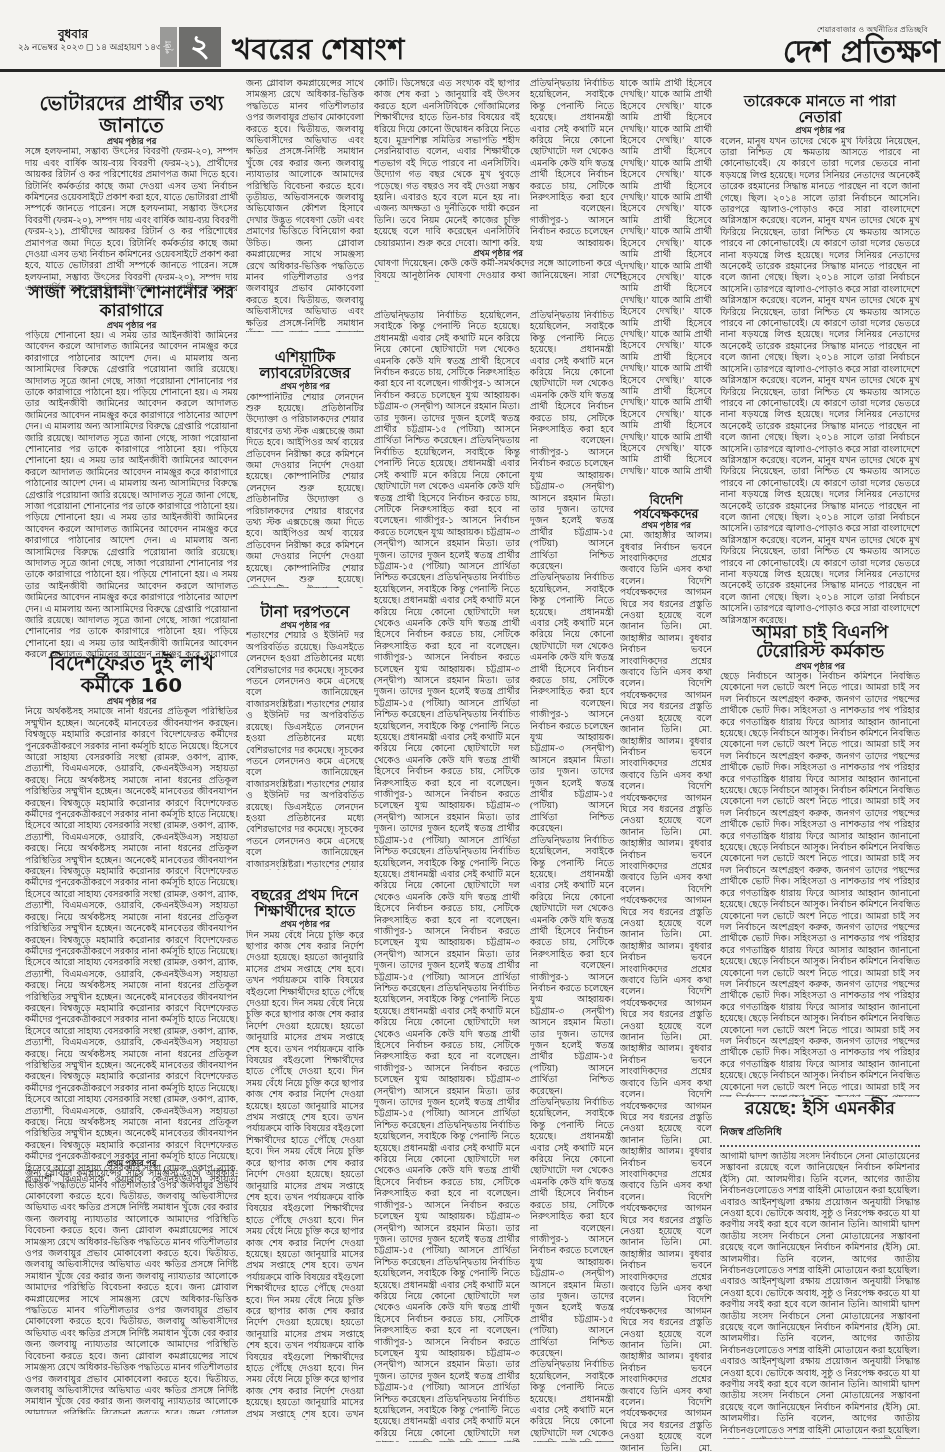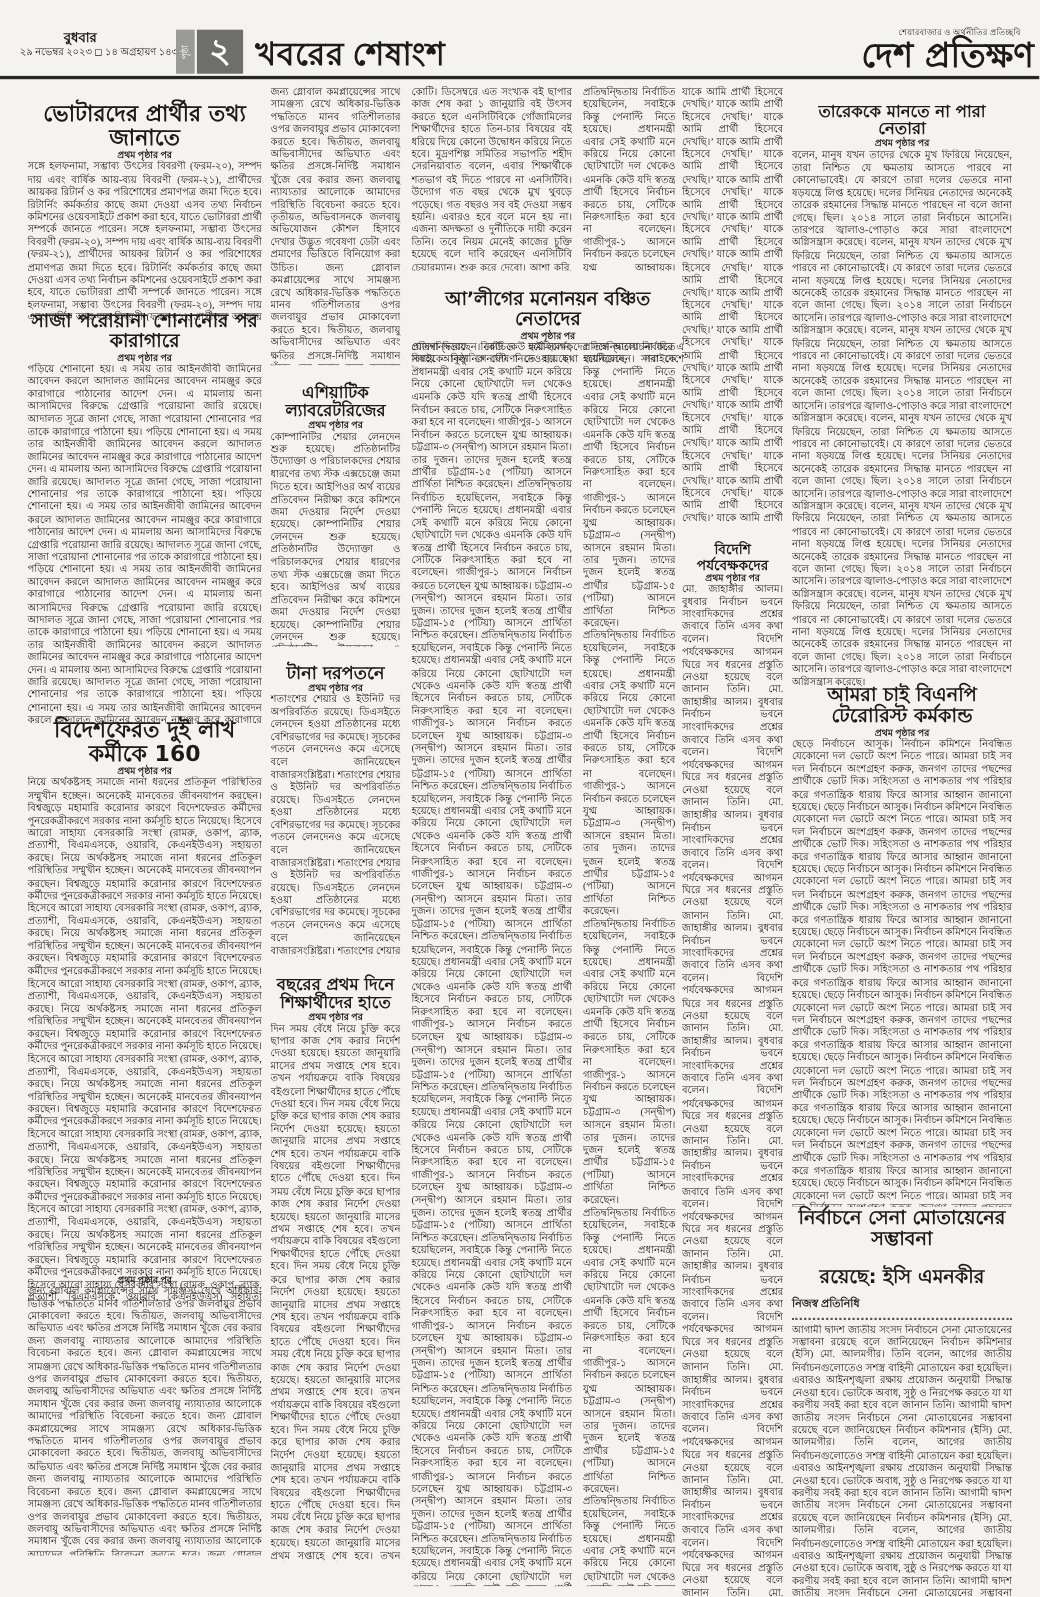--- a/index.html
+++ b/index.html
@@ -96,21 +96,20 @@
 
 <div class="abs" style="left:246px;top:872px;width:118px;">
   <div class="headline h-md">বছরের প্রথম দিনে শিক্ষার্থীদের হাতে</div>
   <div class="contlabel">প্রথম পৃষ্ঠার পর</div>
   <div class="bodytxt" style="height:490px;">দিন সময় বেঁধে নিয়ে চুক্তি করে ছাপার কাজ শেষ করার নির্দেশ দেওয়া হয়েছে। হয়তো জানুয়ারি মাসের প্রথম সপ্তাহে শেষ হবে। তখন পর্যায়ক্রমে বাকি বিষয়ের বইগুলো শিক্ষার্থীদের হাতে পৌঁছে দেওয়া হবে।  দিন সময় বেঁধে নিয়ে চুক্তি করে ছাপার কাজ শেষ করার নির্দেশ দেওয়া হয়েছে। হয়তো জানুয়ারি মাসের প্রথম সপ্তাহে শেষ হবে। তখন পর্যায়ক্রমে বাকি বিষয়ের বইগুলো শিক্ষার্থীদের হাতে পৌঁছে দেওয়া হবে।  দিন সময় বেঁধে নিয়ে চুক্তি করে ছাপার কাজ শেষ করার নির্দেশ দেওয়া হয়েছে। হয়তো জানুয়ারি মাসের প্রথম সপ্তাহে শেষ হবে। তখন পর্যায়ক্রমে বাকি বিষয়ের বইগুলো শিক্ষার্থীদের হাতে পৌঁছে দেওয়া হবে।  দিন সময় বেঁধে নিয়ে চুক্তি করে ছাপার কাজ শেষ করার নির্দেশ দেওয়া হয়েছে। হয়তো জানুয়ারি মাসের প্রথম সপ্তাহে শেষ হবে। তখন পর্যায়ক্রমে বাকি বিষয়ের বইগুলো শিক্ষার্থীদের হাতে পৌঁছে দেওয়া হবে।  দিন সময় বেঁধে নিয়ে চুক্তি করে ছাপার কাজ শেষ করার নির্দেশ দেওয়া হয়েছে। হয়তো জানুয়ারি মাসের প্রথম সপ্তাহে শেষ হবে। তখন পর্যায়ক্রমে বাকি বিষয়ের বইগুলো শিক্ষার্থীদের হাতে পৌঁছে দেওয়া হবে।  দিন সময় বেঁধে নিয়ে চুক্তি করে ছাপার কাজ শেষ করার নির্দেশ দেওয়া হয়েছে। হয়তো জানুয়ারি মাসের প্রথম সপ্তাহে শেষ হবে। তখন পর্যায়ক্রমে বাকি বিষয়ের বইগুলো শিক্ষার্থীদের হাতে পৌঁছে দেওয়া হবে।  দিন সময় বেঁধে নিয়ে চুক্তি করে ছাপার কাজ শেষ করার নির্দেশ দেওয়া হয়েছে। হয়তো জানুয়ারি মাসের প্রথম সপ্তাহে শেষ হবে। তখন পর্যায়ক্রমে বাকি বিষয়ের বইগুলো শিক্ষার্থীদের হাতে পৌঁছে দেওয়া হবে।  দিন সময় বেঁধে নিয়ে চুক্তি করে ছাপার কাজ শেষ করার নির্দেশ দেওয়া হয়েছে। হয়তো জানুয়ারি মাসের প্রথম সপ্তাহে শেষ হবে। তখন পর্যায়ক্রমে বাকি বিষয়ের বইগুলো শিক্ষার্থীদের হাতে পৌঁছে দেওয়া হবে।  দিন সময় বেঁধে নিয়ে চুক্তি করে ছাপার কাজ শেষ করার নির্দেশ দেওয়া হয়েছে। হয়তো জানুয়ারি মাসের প্রথম সপ্তাহে শেষ হবে। তখন পর্যায়ক্রমে বাকি বিষয়ের বইগুলো শিক্ষার্থীদের হাতে পৌঁছে দেওয়া হবে।  দিন সময় বেঁধে নিয়ে চুক্তি করে ছাপার কাজ শেষ করার নির্দেশ দেওয়া হয়েছে। হয়তো জানুয়ারি মাসের প্রথম সপ্তাহে শেষ হবে। তখন পর্যায়ক্রমে বাকি বিষয়ের বইগুলো শিক্ষার্থীদের হাতে পৌঁছে দেওয়া হবে। </div>
 </div>
 
 <div class="abs bodytxt" style="left:374px;top:78px;width:146px;height:168px;">কোটি। ডিসেম্বরে এত সংখ্যক বই ছাপার কাজ শেষ করা ১ জানুয়ারি বই উৎসব করতে হলে এনসিটিবিকে গোঁজামিলের শিক্ষার্থীদের হাতে তিন-চার বিষয়ের বই ধরিয়ে দিয়ে কোনো উদ্বোধন করিয়ে নিতে হবে। মুদ্রণশিল্প সমিতির সভাপতি শহীদ সেরনিয়াবাত বলেন, এবার শিক্ষার্থীকে শতভাগ বই দিতে পারবে না এনসিটিবি। উদ্যোগ গত বছর থেকে মুখ থুবড়ে পড়েছে। গত বছরও সব বই দেওয়া সম্ভব হয়নি। এবারও হবে বলে মনে হয় না। এজন্য অদক্ষতা ও দুর্নীতিকে দায়ী করেন তিনি। তবে নিয়ম মেনেই কাজের চুক্তি হয়েছে বলে দাবি করেছেন এনসিটিবি চেয়ারম্যান। শুরু করে দেবো। আশা করি, যথাসময়ে সব বই ছাপা হয়ে যাবে।  কোটি। ডিসেম্বরে এত সংখ্যক বই ছাপার কাজ শেষ করা ১ জানুয়ারি বই উৎসব করতে হলে এনসিটিবিকে গোঁজামিলের শিক্ষার্থীদের হাতে তিন-চার বিষয়ের বই ধরিয়ে দিয়ে কোনো উদ্বোধন করিয়ে নিতে হবে। মুদ্রণশিল্প সমিতির সভাপতি শহীদ সেরনিয়াবাত বলেন, এবার শিক্ষার্থীকে শতভাগ বই দিতে পারবে না এনসিটিবি। উদ্যোগ গত বছর থেকে মুখ থুবড়ে পড়েছে। গত বছরও সব বই দেওয়া সম্ভব হয়নি। এবারও হবে বলে মনে হয় না। এজন্য অদক্ষতা ও দুর্নীতিকে দায়ী করেন তিনি। তবে নিয়ম মেনেই কাজের চুক্তি হয়েছে বলে দাবি করেছেন এনসিটিবি চেয়ারম্যান। শুরু করে দেবো। আশা করি, যথাসময়ে সব বই ছাপা হয়ে যাবে। </div>
 
 <div class="abs" style="left:374px;top:248px;width:248px;">
-  <div class="headline" style="font-size:17px;">আ’লীগের মনোনয়ন বঞ্চিত নেতাদের</div>
   <div class="contlabel">প্রথম পৃষ্ঠার পর</div>
   <div class="bodytxt" style="height:24px;">ঘোষণা দিয়েছেন। কেউ কেউ কর্মী-সমর্থকদের সঙ্গে আলোচনা করে এ বিষয়ে আনুষ্ঠানিক ঘোষণা দেওয়ার কথা জানিয়েছেন। সারা দেশে উল্লেখযোগ্য সংখ্যক</div>
 </div>
 
 <div class="abs bodytxt" style="left:374px;top:310px;width:146px;height:1132px;">প্রতিদ্বন্দ্বিতায় নির্বাচিত হয়েছিলেন, সবাইকে কিন্তু পেনাল্টি নিতে হয়েছে। প্রধানমন্ত্রী এবার সেই কথাটি মনে করিয়ে নিয়ে কোনো ছোটখাটো দল থেকেও এমনকি কেউ যদি স্বতন্ত্র প্রার্থী হিসেবে নির্বাচন করতে চায়, সেটিকে নিরুৎসাহিত করা হবে না বলেছেন। গাজীপুর-১ আসনে নির্বাচন করতে চলেছেন যুগ্ম আহ্বায়ক। চট্টগ্রাম-৩ (সন্দ্বীপ) আসনে রহমান মিতা। তার দুজন। তাদের দুজন হলেই স্বতন্ত্র প্রার্থীর চট্টগ্রাম-১৫ (পটিয়া) আসনে প্রার্থিতা নিশ্চিত করেছেন।  প্রতিদ্বন্দ্বিতায় নির্বাচিত হয়েছিলেন, সবাইকে কিন্তু পেনাল্টি নিতে হয়েছে। প্রধানমন্ত্রী এবার সেই কথাটি মনে করিয়ে নিয়ে কোনো ছোটখাটো দল থেকেও এমনকি কেউ যদি স্বতন্ত্র প্রার্থী হিসেবে নির্বাচন করতে চায়, সেটিকে নিরুৎসাহিত করা হবে না বলেছেন। গাজীপুর-১ আসনে নির্বাচন করতে চলেছেন যুগ্ম আহ্বায়ক। চট্টগ্রাম-৩ (সন্দ্বীপ) আসনে রহমান মিতা। তার দুজন। তাদের দুজন হলেই স্বতন্ত্র প্রার্থীর চট্টগ্রাম-১৫ (পটিয়া) আসনে প্রার্থিতা নিশ্চিত করেছেন।  প্রতিদ্বন্দ্বিতায় নির্বাচিত হয়েছিলেন, সবাইকে কিন্তু পেনাল্টি নিতে হয়েছে। প্রধানমন্ত্রী এবার সেই কথাটি মনে করিয়ে নিয়ে কোনো ছোটখাটো দল থেকেও এমনকি কেউ যদি স্বতন্ত্র প্রার্থী হিসেবে নির্বাচন করতে চায়, সেটিকে নিরুৎসাহিত করা হবে না বলেছেন। গাজীপুর-১ আসনে নির্বাচন করতে চলেছেন যুগ্ম আহ্বায়ক। চট্টগ্রাম-৩ (সন্দ্বীপ) আসনে রহমান মিতা। তার দুজন। তাদের দুজন হলেই স্বতন্ত্র প্রার্থীর চট্টগ্রাম-১৫ (পটিয়া) আসনে প্রার্থিতা নিশ্চিত করেছেন।  প্রতিদ্বন্দ্বিতায় নির্বাচিত হয়েছিলেন, সবাইকে কিন্তু পেনাল্টি নিতে হয়েছে। প্রধানমন্ত্রী এবার সেই কথাটি মনে করিয়ে নিয়ে কোনো ছোটখাটো দল থেকেও এমনকি কেউ যদি স্বতন্ত্র প্রার্থী হিসেবে নির্বাচন করতে চায়, সেটিকে নিরুৎসাহিত করা হবে না বলেছেন। গাজীপুর-১ আসনে নির্বাচন করতে চলেছেন যুগ্ম আহ্বায়ক। চট্টগ্রাম-৩ (সন্দ্বীপ) আসনে রহমান মিতা। তার দুজন। তাদের দুজন হলেই স্বতন্ত্র প্রার্থীর চট্টগ্রাম-১৫ (পটিয়া) আসনে প্রার্থিতা নিশ্চিত করেছেন।  প্রতিদ্বন্দ্বিতায় নির্বাচিত হয়েছিলেন, সবাইকে কিন্তু পেনাল্টি নিতে হয়েছে। প্রধানমন্ত্রী এবার সেই কথাটি মনে করিয়ে নিয়ে কোনো ছোটখাটো দল থেকেও এমনকি কেউ যদি স্বতন্ত্র প্রার্থী হিসেবে নির্বাচন করতে চায়, সেটিকে নিরুৎসাহিত করা হবে না বলেছেন। গাজীপুর-১ আসনে নির্বাচন করতে চলেছেন যুগ্ম আহ্বায়ক। চট্টগ্রাম-৩ (সন্দ্বীপ) আসনে রহমান মিতা। তার দুজন। তাদের দুজন হলেই স্বতন্ত্র প্রার্থীর চট্টগ্রাম-১৫ (পটিয়া) আসনে প্রার্থিতা নিশ্চিত করেছেন।  প্রতিদ্বন্দ্বিতায় নির্বাচিত হয়েছিলেন, সবাইকে কিন্তু পেনাল্টি নিতে হয়েছে। প্রধানমন্ত্রী এবার সেই কথাটি মনে করিয়ে নিয়ে কোনো ছোটখাটো দল থেকেও এমনকি কেউ যদি স্বতন্ত্র প্রার্থী হিসেবে নির্বাচন করতে চায়, সেটিকে নিরুৎসাহিত করা হবে না বলেছেন। গাজীপুর-১ আসনে নির্বাচন করতে চলেছেন যুগ্ম আহ্বায়ক। চট্টগ্রাম-৩ (সন্দ্বীপ) আসনে রহমান মিতা। তার দুজন। তাদের দুজন হলেই স্বতন্ত্র প্রার্থীর চট্টগ্রাম-১৫ (পটিয়া) আসনে প্রার্থিতা নিশ্চিত করেছেন।  প্রতিদ্বন্দ্বিতায় নির্বাচিত হয়েছিলেন, সবাইকে কিন্তু পেনাল্টি নিতে হয়েছে। প্রধানমন্ত্রী এবার সেই কথাটি মনে করিয়ে নিয়ে কোনো ছোটখাটো দল থেকেও এমনকি কেউ যদি স্বতন্ত্র প্রার্থী হিসেবে নির্বাচন করতে চায়, সেটিকে নিরুৎসাহিত করা হবে না বলেছেন। গাজীপুর-১ আসনে নির্বাচন করতে চলেছেন যুগ্ম আহ্বায়ক। চট্টগ্রাম-৩ (সন্দ্বীপ) আসনে রহমান মিতা। তার দুজন। তাদের দুজন হলেই স্বতন্ত্র প্রার্থীর চট্টগ্রাম-১৫ (পটিয়া) আসনে প্রার্থিতা নিশ্চিত করেছেন।  প্রতিদ্বন্দ্বিতায় নির্বাচিত হয়েছিলেন, সবাইকে কিন্তু পেনাল্টি নিতে হয়েছে। প্রধানমন্ত্রী এবার সেই কথাটি মনে করিয়ে নিয়ে কোনো ছোটখাটো দল থেকেও এমনকি কেউ যদি স্বতন্ত্র প্রার্থী হিসেবে নির্বাচন করতে চায়, সেটিকে নিরুৎসাহিত করা হবে না বলেছেন। গাজীপুর-১ আসনে নির্বাচন করতে চলেছেন যুগ্ম আহ্বায়ক। চট্টগ্রাম-৩ (সন্দ্বীপ) আসনে রহমান মিতা। তার দুজন। তাদের দুজন হলেই স্বতন্ত্র প্রার্থীর চট্টগ্রাম-১৫ (পটিয়া) আসনে প্রার্থিতা নিশ্চিত করেছেন।  প্রতিদ্বন্দ্বিতায় নির্বাচিত হয়েছিলেন, সবাইকে কিন্তু পেনাল্টি নিতে হয়েছে। প্রধানমন্ত্রী এবার সেই কথাটি মনে করিয়ে নিয়ে কোনো ছোটখাটো দল থেকেও এমনকি কেউ যদি স্বতন্ত্র প্রার্থী হিসেবে নির্বাচন করতে চায়, সেটিকে নিরুৎসাহিত করা হবে না বলেছেন। গাজীপুর-১ আসনে নির্বাচন করতে চলেছেন যুগ্ম আহ্বায়ক। চট্টগ্রাম-৩ (সন্দ্বীপ) আসনে রহমান মিতা। তার দুজন। তাদের দুজন হলেই স্বতন্ত্র প্রার্থীর চট্টগ্রাম-১৫ (পটিয়া) আসনে প্রার্থিতা নিশ্চিত করেছেন।  প্রতিদ্বন্দ্বিতায় নির্বাচিত হয়েছিলেন, সবাইকে কিন্তু পেনাল্টি নিতে হয়েছে। প্রধানমন্ত্রী এবার সেই কথাটি মনে করিয়ে নিয়ে কোনো ছোটখাটো দল থেকেও এমনকি কেউ যদি স্বতন্ত্র প্রার্থী হিসেবে নির্বাচন করতে চায়, সেটিকে নিরুৎসাহিত করা হবে না বলেছেন। গাজীপুর-১ আসনে নির্বাচন করতে চলেছেন যুগ্ম আহ্বায়ক। চট্টগ্রাম-৩ (সন্দ্বীপ) আসনে রহমান মিতা। তার দুজন। তাদের দুজন হলেই স্বতন্ত্র প্রার্থীর চট্টগ্রাম-১৫ (পটিয়া) আসনে প্রার্থিতা নিশ্চিত করেছেন।  প্রতিদ্বন্দ্বিতায় নির্বাচিত হয়েছিলেন, সবাইকে কিন্তু পেনাল্টি নিতে হয়েছে। প্রধানমন্ত্রী এবার সেই কথাটি মনে করিয়ে নিয়ে কোনো ছোটখাটো দল থেকেও এমনকি কেউ যদি স্বতন্ত্র প্রার্থী হিসেবে নির্বাচন করতে চায়, সেটিকে নিরুৎসাহিত করা হবে না বলেছেন। গাজীপুর-১ আসনে নির্বাচন করতে চলেছেন যুগ্ম আহ্বায়ক। চট্টগ্রাম-৩ (সন্দ্বীপ) আসনে রহমান মিতা। তার দুজন। তাদের দুজন হলেই স্বতন্ত্র প্রার্থীর চট্টগ্রাম-১৫ (পটিয়া) আসনে প্রার্থিতা নিশ্চিত করেছেন।  প্রতিদ্বন্দ্বিতায় নির্বাচিত হয়েছিলেন, সবাইকে কিন্তু পেনাল্টি নিতে হয়েছে। প্রধানমন্ত্রী এবার সেই কথাটি মনে করিয়ে নিয়ে কোনো ছোটখাটো দল থেকেও এমনকি কেউ যদি স্বতন্ত্র প্রার্থী হিসেবে নির্বাচন করতে চায়, সেটিকে নিরুৎসাহিত করা হবে না বলেছেন। গাজীপুর-১ আসনে নির্বাচন করতে চলেছেন যুগ্ম আহ্বায়ক। চট্টগ্রাম-৩ (সন্দ্বীপ) আসনে রহমান মিতা। তার দুজন। তাদের দুজন হলেই স্বতন্ত্র প্রার্থীর চট্টগ্রাম-১৫ (পটিয়া) আসনে প্রার্থিতা নিশ্চিত করেছেন।  প্রতিদ্বন্দ্বিতায় নির্বাচিত হয়েছিলেন, সবাইকে কিন্তু পেনাল্টি নিতে হয়েছে। প্রধানমন্ত্রী এবার সেই কথাটি মনে করিয়ে নিয়ে কোনো ছোটখাটো দল থেকেও এমনকি কেউ যদি স্বতন্ত্র প্রার্থী হিসেবে নির্বাচন করতে চায়, সেটিকে নিরুৎসাহিত করা হবে না বলেছেন। গাজীপুর-১ আসনে নির্বাচন করতে চলেছেন যুগ্ম আহ্বায়ক। চট্টগ্রাম-৩ (সন্দ্বীপ) আসনে রহমান মিতা। তার দুজন। তাদের দুজন হলেই স্বতন্ত্র প্রার্থীর চট্টগ্রাম-১৫ (পটিয়া) আসনে প্রার্থিতা নিশ্চিত করেছেন।  প্রতিদ্বন্দ্বিতায় নির্বাচিত হয়েছিলেন, সবাইকে কিন্তু পেনাল্টি নিতে হয়েছে। প্রধানমন্ত্রী এবার সেই কথাটি মনে করিয়ে নিয়ে কোনো ছোটখাটো দল থেকেও এমনকি কেউ যদি স্বতন্ত্র প্রার্থী হিসেবে নির্বাচন করতে চায়, সেটিকে নিরুৎসাহিত করা হবে না বলেছেন। গাজীপুর-১ আসনে নির্বাচন করতে চলেছেন যুগ্ম আহ্বায়ক। চট্টগ্রাম-৩ (সন্দ্বীপ) আসনে রহমান মিতা। তার দুজন। তাদের দুজন হলেই স্বতন্ত্র প্রার্থীর চট্টগ্রাম-১৫ (পটিয়া) আসনে প্রার্থিতা নিশ্চিত করেছেন। </div>
 
 <div class="abs bodytxt" style="left:530px;top:78px;width:84px;height:168px;">প্রতিদ্বন্দ্বিতায় নির্বাচিত হয়েছিলেন, সবাইকে কিন্তু পেনাল্টি নিতে হয়েছে। প্রধানমন্ত্রী এবার সেই কথাটি মনে করিয়ে নিয়ে কোনো ছোটখাটো দল থেকেও এমনকি কেউ যদি স্বতন্ত্র প্রার্থী হিসেবে নির্বাচন করতে চায়, সেটিকে নিরুৎসাহিত করা হবে না বলেছেন। গাজীপুর-১ আসনে নির্বাচন করতে চলেছেন যুগ্ম আহ্বায়ক। চট্টগ্রাম-৩ (সন্দ্বীপ) আসনে রহমান মিতা। তার দুজন। তাদের দুজন হলেই স্বতন্ত্র প্রার্থীর চট্টগ্রাম-১৫ (পটিয়া) আসনে প্রার্থিতা নিশ্চিত করেছেন।  প্রতিদ্বন্দ্বিতায় নির্বাচিত হয়েছিলেন, সবাইকে কিন্তু পেনাল্টি নিতে হয়েছে। প্রধানমন্ত্রী এবার সেই কথাটি মনে করিয়ে নিয়ে কোনো ছোটখাটো দল থেকেও এমনকি কেউ যদি স্বতন্ত্র প্রার্থী হিসেবে নির্বাচন করতে চায়, সেটিকে নিরুৎসাহিত করা হবে না বলেছেন। গাজীপুর-১ আসনে নির্বাচন করতে চলেছেন যুগ্ম আহ্বায়ক। চট্টগ্রাম-৩ (সন্দ্বীপ) আসনে রহমান মিতা। তার দুজন। তাদের দুজন হলেই স্বতন্ত্র প্রার্থীর চট্টগ্রাম-১৫ (পটিয়া) আসনে প্রার্থিতা নিশ্চিত করেছেন।  প্রতিদ্বন্দ্বিতায় নির্বাচিত হয়েছিলেন, সবাইকে কিন্তু পেনাল্টি নিতে হয়েছে। প্রধানমন্ত্রী এবার সেই কথাটি মনে করিয়ে নিয়ে কোনো ছোটখাটো দল থেকেও এমনকি কেউ যদি স্বতন্ত্র প্রার্থী হিসেবে নির্বাচন করতে চায়, সেটিকে নিরুৎসাহিত করা হবে না বলেছেন। গাজীপুর-১ আসনে নির্বাচন করতে চলেছেন যুগ্ম আহ্বায়ক। চট্টগ্রাম-৩ (সন্দ্বীপ) আসনে রহমান মিতা। তার দুজন। তাদের দুজন হলেই স্বতন্ত্র প্রার্থীর চট্টগ্রাম-১৫ (পটিয়া) আসনে প্রার্থিতা নিশ্চিত করেছেন। </div>
 <div class="abs bodytxt" style="left:530px;top:310px;width:84px;height:1132px;">প্রতিদ্বন্দ্বিতায় নির্বাচিত হয়েছিলেন, সবাইকে কিন্তু পেনাল্টি নিতে হয়েছে। প্রধানমন্ত্রী এবার সেই কথাটি মনে করিয়ে নিয়ে কোনো ছোটখাটো দল থেকেও এমনকি কেউ যদি স্বতন্ত্র প্রার্থী হিসেবে নির্বাচন করতে চায়, সেটিকে নিরুৎসাহিত করা হবে না বলেছেন। গাজীপুর-১ আসনে নির্বাচন করতে চলেছেন যুগ্ম আহ্বায়ক। চট্টগ্রাম-৩ (সন্দ্বীপ) আসনে রহমান মিতা। তার দুজন। তাদের দুজন হলেই স্বতন্ত্র প্রার্থীর চট্টগ্রাম-১৫ (পটিয়া) আসনে প্রার্থিতা নিশ্চিত করেছেন।  প্রতিদ্বন্দ্বিতায় নির্বাচিত হয়েছিলেন, সবাইকে কিন্তু পেনাল্টি নিতে হয়েছে। প্রধানমন্ত্রী এবার সেই কথাটি মনে করিয়ে নিয়ে কোনো ছোটখাটো দল থেকেও এমনকি কেউ যদি স্বতন্ত্র প্রার্থী হিসেবে নির্বাচন করতে চায়, সেটিকে নিরুৎসাহিত করা হবে না বলেছেন। গাজীপুর-১ আসনে নির্বাচন করতে চলেছেন যুগ্ম আহ্বায়ক। চট্টগ্রাম-৩ (সন্দ্বীপ) আসনে রহমান মিতা। তার দুজন। তাদের দুজন হলেই স্বতন্ত্র প্রার্থীর চট্টগ্রাম-১৫ (পটিয়া) আসনে প্রার্থিতা নিশ্চিত করেছেন।  প্রতিদ্বন্দ্বিতায় নির্বাচিত হয়েছিলেন, সবাইকে কিন্তু পেনাল্টি নিতে হয়েছে। প্রধানমন্ত্রী এবার সেই কথাটি মনে করিয়ে নিয়ে কোনো ছোটখাটো দল থেকেও এমনকি কেউ যদি স্বতন্ত্র প্রার্থী হিসেবে নির্বাচন করতে চায়, সেটিকে নিরুৎসাহিত করা হবে না বলেছেন। গাজীপুর-১ আসনে নির্বাচন করতে চলেছেন যুগ্ম আহ্বায়ক। চট্টগ্রাম-৩ (সন্দ্বীপ) আসনে রহমান মিতা। তার দুজন। তাদের দুজন হলেই স্বতন্ত্র প্রার্থীর চট্টগ্রাম-১৫ (পটিয়া) আসনে প্রার্থিতা নিশ্চিত করেছেন।  প্রতিদ্বন্দ্বিতায় নির্বাচিত হয়েছিলেন, সবাইকে কিন্তু পেনাল্টি নিতে হয়েছে। প্রধানমন্ত্রী এবার সেই কথাটি মনে করিয়ে নিয়ে কোনো ছোটখাটো দল থেকেও এমনকি কেউ যদি স্বতন্ত্র প্রার্থী হিসেবে নির্বাচন করতে চায়, সেটিকে নিরুৎসাহিত করা হবে না বলেছেন। গাজীপুর-১ আসনে নির্বাচন করতে চলেছেন যুগ্ম আহ্বায়ক। চট্টগ্রাম-৩ (সন্দ্বীপ) আসনে রহমান মিতা। তার দুজন। তাদের দুজন হলেই স্বতন্ত্র প্রার্থীর চট্টগ্রাম-১৫ (পটিয়া) আসনে প্রার্থিতা নিশ্চিত করেছেন।  প্রতিদ্বন্দ্বিতায় নির্বাচিত হয়েছিলেন, সবাইকে কিন্তু পেনাল্টি নিতে হয়েছে। প্রধানমন্ত্রী এবার সেই কথাটি মনে করিয়ে নিয়ে কোনো ছোটখাটো দল থেকেও এমনকি কেউ যদি স্বতন্ত্র প্রার্থী হিসেবে নির্বাচন করতে চায়, সেটিকে নিরুৎসাহিত করা হবে না বলেছেন। গাজীপুর-১ আসনে নির্বাচন করতে চলেছেন যুগ্ম আহ্বায়ক। চট্টগ্রাম-৩ (সন্দ্বীপ) আসনে রহমান মিতা। তার দুজন। তাদের দুজন হলেই স্বতন্ত্র প্রার্থীর চট্টগ্রাম-১৫ (পটিয়া) আসনে প্রার্থিতা নিশ্চিত করেছেন।  প্রতিদ্বন্দ্বিতায় নির্বাচিত হয়েছিলেন, সবাইকে কিন্তু পেনাল্টি নিতে হয়েছে। প্রধানমন্ত্রী এবার সেই কথাটি মনে করিয়ে নিয়ে কোনো ছোটখাটো দল থেকেও এমনকি কেউ যদি স্বতন্ত্র প্রার্থী হিসেবে নির্বাচন করতে চায়, সেটিকে নিরুৎসাহিত করা হবে না বলেছেন। গাজীপুর-১ আসনে নির্বাচন করতে চলেছেন যুগ্ম আহ্বায়ক। চট্টগ্রাম-৩ (সন্দ্বীপ) আসনে রহমান মিতা। তার দুজন। তাদের দুজন হলেই স্বতন্ত্র প্রার্থীর চট্টগ্রাম-১৫ (পটিয়া) আসনে প্রার্থিতা নিশ্চিত করেছেন।  প্রতিদ্বন্দ্বিতায় নির্বাচিত হয়েছিলেন, সবাইকে কিন্তু পেনাল্টি নিতে হয়েছে। প্রধানমন্ত্রী এবার সেই কথাটি মনে করিয়ে নিয়ে কোনো ছোটখাটো দল থেকেও এমনকি কেউ যদি স্বতন্ত্র প্রার্থী হিসেবে নির্বাচন করতে চায়, সেটিকে নিরুৎসাহিত করা হবে না বলেছেন। গাজীপুর-১ আসনে নির্বাচন করতে চলেছেন যুগ্ম আহ্বায়ক। চট্টগ্রাম-৩ (সন্দ্বীপ) আসনে রহমান মিতা। তার দুজন। তাদের দুজন হলেই স্বতন্ত্র প্রার্থীর চট্টগ্রাম-১৫ (পটিয়া) আসনে প্রার্থিতা নিশ্চিত করেছেন।  প্রতিদ্বন্দ্বিতায় নির্বাচিত হয়েছিলেন, সবাইকে কিন্তু পেনাল্টি নিতে হয়েছে। প্রধানমন্ত্রী এবার সেই কথাটি মনে করিয়ে নিয়ে কোনো ছোটখাটো দল থেকেও এমনকি কেউ যদি স্বতন্ত্র প্রার্থী হিসেবে নির্বাচন করতে চায়, সেটিকে নিরুৎসাহিত করা হবে না বলেছেন। গাজীপুর-১ আসনে নির্বাচন করতে চলেছেন যুগ্ম আহ্বায়ক। চট্টগ্রাম-৩ (সন্দ্বীপ) আসনে রহমান মিতা। তার দুজন। তাদের দুজন হলেই স্বতন্ত্র প্রার্থীর চট্টগ্রাম-১৫ (পটিয়া) আসনে প্রার্থিতা নিশ্চিত করেছেন।  প্রতিদ্বন্দ্বিতায় নির্বাচিত হয়েছিলেন, সবাইকে কিন্তু পেনাল্টি নিতে হয়েছে। প্রধানমন্ত্রী এবার সেই কথাটি মনে করিয়ে নিয়ে কোনো ছোটখাটো দল থেকেও এমনকি কেউ যদি স্বতন্ত্র প্রার্থী হিসেবে নির্বাচন করতে চায়, সেটিকে নিরুৎসাহিত করা হবে না বলেছেন। গাজীপুর-১ আসনে নির্বাচন করতে চলেছেন যুগ্ম আহ্বায়ক। চট্টগ্রাম-৩ (সন্দ্বীপ) আসনে রহমান মিতা। তার দুজন। তাদের দুজন হলেই স্বতন্ত্র প্রার্থীর চট্টগ্রাম-১৫ (পটিয়া) আসনে প্রার্থিতা নিশ্চিত করেছেন।  প্রতিদ্বন্দ্বিতায় নির্বাচিত হয়েছিলেন, সবাইকে কিন্তু পেনাল্টি নিতে হয়েছে। প্রধানমন্ত্রী এবার সেই কথাটি মনে করিয়ে নিয়ে কোনো ছোটখাটো দল থেকেও এমনকি কেউ যদি স্বতন্ত্র প্রার্থী হিসেবে নির্বাচন করতে চায়, সেটিকে নিরুৎসাহিত করা হবে না বলেছেন। গাজীপুর-১ আসনে নির্বাচন করতে চলেছেন যুগ্ম আহ্বায়ক। চট্টগ্রাম-৩ (সন্দ্বীপ) আসনে রহমান মিতা। তার দুজন। তাদের দুজন হলেই স্বতন্ত্র প্রার্থীর চট্টগ্রাম-১৫ (পটিয়া) আসনে প্রার্থিতা নিশ্চিত করেছেন।  প্রতিদ্বন্দ্বিতায় নির্বাচিত হয়েছিলেন, সবাইকে কিন্তু পেনাল্টি নিতে হয়েছে। প্রধানমন্ত্রী এবার সেই কথাটি মনে করিয়ে নিয়ে কোনো ছোটখাটো দল থেকেও এমনকি কেউ যদি স্বতন্ত্র প্রার্থী হিসেবে নির্বাচন করতে চায়, সেটিকে নিরুৎসাহিত করা হবে না বলেছেন। গাজীপুর-১ আসনে নির্বাচন করতে চলেছেন যুগ্ম আহ্বায়ক। চট্টগ্রাম-৩ (সন্দ্বীপ) আসনে রহমান মিতা। তার দুজন। তাদের দুজন হলেই স্বতন্ত্র প্রার্থীর চট্টগ্রাম-১৫ (পটিয়া) আসনে প্রার্থিতা নিশ্চিত করেছেন।  প্রতিদ্বন্দ্বিতায় নির্বাচিত হয়েছিলেন, সবাইকে কিন্তু পেনাল্টি নিতে হয়েছে। প্রধানমন্ত্রী এবার সেই কথাটি মনে করিয়ে নিয়ে কোনো ছোটখাটো দল থেকেও এমনকি কেউ যদি স্বতন্ত্র প্রার্থী হিসেবে নির্বাচন করতে চায়, সেটিকে নিরুৎসাহিত করা হবে না বলেছেন। গাজীপুর-১ আসনে নির্বাচন করতে চলেছেন যুগ্ম আহ্বায়ক। চট্টগ্রাম-৩ (সন্দ্বীপ) আসনে রহমান মিতা। তার দুজন। তাদের দুজন হলেই স্বতন্ত্র প্রার্থীর চট্টগ্রাম-১৫ (পটিয়া) আসনে প্রার্থিতা নিশ্চিত করেছেন।  প্রতিদ্বন্দ্বিতায় নির্বাচিত হয়েছিলেন, সবাইকে কিন্তু পেনাল্টি নিতে হয়েছে। প্রধানমন্ত্রী এবার সেই কথাটি মনে করিয়ে নিয়ে কোনো ছোটখাটো দল থেকেও এমনকি কেউ যদি স্বতন্ত্র প্রার্থী হিসেবে নির্বাচন করতে চায়, সেটিকে নিরুৎসাহিত করা হবে না বলেছেন। গাজীপুর-১ আসনে নির্বাচন করতে চলেছেন যুগ্ম আহ্বায়ক। চট্টগ্রাম-৩ (সন্দ্বীপ) আসনে রহমান মিতা। তার দুজন। তাদের দুজন হলেই স্বতন্ত্র প্রার্থীর চট্টগ্রাম-১৫ (পটিয়া) আসনে প্রার্থিতা নিশ্চিত করেছেন।  প্রতিদ্বন্দ্বিতায় নির্বাচিত হয়েছিলেন, সবাইকে কিন্তু পেনাল্টি নিতে হয়েছে। প্রধানমন্ত্রী এবার সেই কথাটি মনে করিয়ে নিয়ে কোনো ছোটখাটো দল থেকেও এমনকি কেউ যদি স্বতন্ত্র প্রার্থী হিসেবে নির্বাচন করতে চায়, সেটিকে নিরুৎসাহিত করা হবে না বলেছেন। গাজীপুর-১ আসনে নির্বাচন করতে চলেছেন যুগ্ম আহ্বায়ক। চট্টগ্রাম-৩ (সন্দ্বীপ) আসনে রহমান মিতা। তার দুজন। তাদের দুজন হলেই স্বতন্ত্র প্রার্থীর চট্টগ্রাম-১৫ (পটিয়া) আসনে প্রার্থিতা নিশ্চিত করেছেন। </div>
 
 <div class="abs bodytxt" style="left:620px;top:78px;width:92px;height:396px;">যাকে আমি প্রার্থী হিসেবে দেখছি।’ যাকে আমি প্রার্থী হিসেবে দেখছি।’ যাকে আমি প্রার্থী হিসেবে দেখছি।’ যাকে আমি প্রার্থী হিসেবে দেখছি।’ যাকে আমি প্রার্থী হিসেবে দেখছি।’ যাকে আমি প্রার্থী হিসেবে দেখছি।’ যাকে আমি প্রার্থী হিসেবে দেখছি।’ যাকে আমি প্রার্থী হিসেবে দেখছি।’ যাকে আমি প্রার্থী হিসেবে দেখছি।’ যাকে আমি প্রার্থী হিসেবে দেখছি।’ যাকে আমি প্রার্থী হিসেবে দেখছি।’ যাকে আমি প্রার্থী হিসেবে দেখছি।’ যাকে আমি প্রার্থী হিসেবে দেখছি।’ যাকে আমি প্রার্থী হিসেবে দেখছি।’ যাকে আমি প্রার্থী হিসেবে দেখছি।’ যাকে আমি প্রার্থী হিসেবে দেখছি।’ যাকে আমি প্রার্থী হিসেবে দেখছি।’ যাকে আমি প্রার্থী হিসেবে দেখছি।’ যাকে আমি প্রার্থী হিসেবে দেখছি।’ যাকে আমি প্রার্থী হিসেবে দেখছি।’ যাকে আমি প্রার্থী হিসেবে দেখছি।’ যাকে আমি প্রার্থী হিসেবে দেখছি।’ যাকে আমি প্রার্থী হিসেবে দেখছি।’ যাকে আমি প্রার্থী হিসেবে দেখছি।’ যাকে আমি প্রার্থী হিসেবে দেখছি।’ যাকে আমি প্রার্থী হিসেবে দেখছি।’ যাকে আমি প্রার্থী হিসেবে দেখছি।’ যাকে আমি প্রার্থী হিসেবে দেখছি।’ যাকে আমি প্রার্থী হিসেবে দেখছি।’ যাকে আমি প্রার্থী হিসেবে দেখছি।’</div>
@@ -127,18 +126,17 @@
   <div class="bodytxt" style="height:488px;">বলেন, মানুষ যখন তাদের থেকে মুখ ফিরিয়ে নিয়েছেন, তারা নিশ্চিত যে ক্ষমতায় আসতে পারবে না কোনোভাবেই। যে কারণে তারা দলের ভেতরে নানা ষড়যন্ত্রে লিপ্ত হয়েছে। দলের সিনিয়র নেতাদের অনেকেই তারেক রহমানের সিদ্ধান্ত মানতে পারছেন না বলে জানা গেছে। ছিল। ২০১৪ সালে তারা নির্বাচনে আসেনি। তারপরে জ্বালাও-পোড়াও করে সারা বাংলাদেশে অগ্নিসন্ত্রাস করেছে।  বলেন, মানুষ যখন তাদের থেকে মুখ ফিরিয়ে নিয়েছেন, তারা নিশ্চিত যে ক্ষমতায় আসতে পারবে না কোনোভাবেই। যে কারণে তারা দলের ভেতরে নানা ষড়যন্ত্রে লিপ্ত হয়েছে। দলের সিনিয়র নেতাদের অনেকেই তারেক রহমানের সিদ্ধান্ত মানতে পারছেন না বলে জানা গেছে। ছিল। ২০১৪ সালে তারা নির্বাচনে আসেনি। তারপরে জ্বালাও-পোড়াও করে সারা বাংলাদেশে অগ্নিসন্ত্রাস করেছে।  বলেন, মানুষ যখন তাদের থেকে মুখ ফিরিয়ে নিয়েছেন, তারা নিশ্চিত যে ক্ষমতায় আসতে পারবে না কোনোভাবেই। যে কারণে তারা দলের ভেতরে নানা ষড়যন্ত্রে লিপ্ত হয়েছে। দলের সিনিয়র নেতাদের অনেকেই তারেক রহমানের সিদ্ধান্ত মানতে পারছেন না বলে জানা গেছে। ছিল। ২০১৪ সালে তারা নির্বাচনে আসেনি। তারপরে জ্বালাও-পোড়াও করে সারা বাংলাদেশে অগ্নিসন্ত্রাস করেছে।  বলেন, মানুষ যখন তাদের থেকে মুখ ফিরিয়ে নিয়েছেন, তারা নিশ্চিত যে ক্ষমতায় আসতে পারবে না কোনোভাবেই। যে কারণে তারা দলের ভেতরে নানা ষড়যন্ত্রে লিপ্ত হয়েছে। দলের সিনিয়র নেতাদের অনেকেই তারেক রহমানের সিদ্ধান্ত মানতে পারছেন না বলে জানা গেছে। ছিল। ২০১৪ সালে তারা নির্বাচনে আসেনি। তারপরে জ্বালাও-পোড়াও করে সারা বাংলাদেশে অগ্নিসন্ত্রাস করেছে।  বলেন, মানুষ যখন তাদের থেকে মুখ ফিরিয়ে নিয়েছেন, তারা নিশ্চিত যে ক্ষমতায় আসতে পারবে না কোনোভাবেই। যে কারণে তারা দলের ভেতরে নানা ষড়যন্ত্রে লিপ্ত হয়েছে। দলের সিনিয়র নেতাদের অনেকেই তারেক রহমানের সিদ্ধান্ত মানতে পারছেন না বলে জানা গেছে। ছিল। ২০১৪ সালে তারা নির্বাচনে আসেনি। তারপরে জ্বালাও-পোড়াও করে সারা বাংলাদেশে অগ্নিসন্ত্রাস করেছে।  বলেন, মানুষ যখন তাদের থেকে মুখ ফিরিয়ে নিয়েছেন, তারা নিশ্চিত যে ক্ষমতায় আসতে পারবে না কোনোভাবেই। যে কারণে তারা দলের ভেতরে নানা ষড়যন্ত্রে লিপ্ত হয়েছে। দলের সিনিয়র নেতাদের অনেকেই তারেক রহমানের সিদ্ধান্ত মানতে পারছেন না বলে জানা গেছে। ছিল। ২০১৪ সালে তারা নির্বাচনে আসেনি। তারপরে জ্বালাও-পোড়াও করে সারা বাংলাদেশে অগ্নিসন্ত্রাস করেছে। </div>
 </div>
 
 <div class="abs" style="left:720px;top:608px;width:200px;">
   <div class="headline" style="font-size:17.5px;">আমরা চাই বিএনপি টেরোরিস্ট কর্মকান্ড</div>
   <div class="contlabel">প্রথম পৃষ্ঠার পর</div>
   <div class="bodytxt" style="height:426px;">ছেড়ে নির্বাচনে আসুক। নির্বাচন কমিশনে নিবন্ধিত যেকোনো দল ভোটে অংশ নিতে পারে। আমরা চাই সব দল নির্বাচনে অংশগ্রহণ করুক, জনগণ তাদের পছন্দের প্রার্থীকে ভোট দিক। সহিংসতা ও নাশকতার পথ পরিহার করে গণতান্ত্রিক ধারায় ফিরে আসার আহ্বান জানানো হয়েছে।  ছেড়ে নির্বাচনে আসুক। নির্বাচন কমিশনে নিবন্ধিত যেকোনো দল ভোটে অংশ নিতে পারে। আমরা চাই সব দল নির্বাচনে অংশগ্রহণ করুক, জনগণ তাদের পছন্দের প্রার্থীকে ভোট দিক। সহিংসতা ও নাশকতার পথ পরিহার করে গণতান্ত্রিক ধারায় ফিরে আসার আহ্বান জানানো হয়েছে।  ছেড়ে নির্বাচনে আসুক। নির্বাচন কমিশনে নিবন্ধিত যেকোনো দল ভোটে অংশ নিতে পারে। আমরা চাই সব দল নির্বাচনে অংশগ্রহণ করুক, জনগণ তাদের পছন্দের প্রার্থীকে ভোট দিক। সহিংসতা ও নাশকতার পথ পরিহার করে গণতান্ত্রিক ধারায় ফিরে আসার আহ্বান জানানো হয়েছে।  ছেড়ে নির্বাচনে আসুক। নির্বাচন কমিশনে নিবন্ধিত যেকোনো দল ভোটে অংশ নিতে পারে। আমরা চাই সব দল নির্বাচনে অংশগ্রহণ করুক, জনগণ তাদের পছন্দের প্রার্থীকে ভোট দিক। সহিংসতা ও নাশকতার পথ পরিহার করে গণতান্ত্রিক ধারায় ফিরে আসার আহ্বান জানানো হয়েছে।  ছেড়ে নির্বাচনে আসুক। নির্বাচন কমিশনে নিবন্ধিত যেকোনো দল ভোটে অংশ নিতে পারে। আমরা চাই সব দল নির্বাচনে অংশগ্রহণ করুক, জনগণ তাদের পছন্দের প্রার্থীকে ভোট দিক। সহিংসতা ও নাশকতার পথ পরিহার করে গণতান্ত্রিক ধারায় ফিরে আসার আহ্বান জানানো হয়েছে।  ছেড়ে নির্বাচনে আসুক। নির্বাচন কমিশনে নিবন্ধিত যেকোনো দল ভোটে অংশ নিতে পারে। আমরা চাই সব দল নির্বাচনে অংশগ্রহণ করুক, জনগণ তাদের পছন্দের প্রার্থীকে ভোট দিক। সহিংসতা ও নাশকতার পথ পরিহার করে গণতান্ত্রিক ধারায় ফিরে আসার আহ্বান জানানো হয়েছে।  ছেড়ে নির্বাচনে আসুক। নির্বাচন কমিশনে নিবন্ধিত যেকোনো দল ভোটে অংশ নিতে পারে। আমরা চাই সব দল নির্বাচনে অংশগ্রহণ করুক, জনগণ তাদের পছন্দের প্রার্থীকে ভোট দিক। সহিংসতা ও নাশকতার পথ পরিহার করে গণতান্ত্রিক ধারায় ফিরে আসার আহ্বান জানানো হয়েছে।  ছেড়ে নির্বাচনে আসুক। নির্বাচন কমিশনে নিবন্ধিত যেকোনো দল ভোটে অংশ নিতে পারে। আমরা চাই সব দল নির্বাচনে অংশগ্রহণ করুক, জনগণ তাদের পছন্দের প্রার্থীকে ভোট দিক। সহিংসতা ও নাশকতার পথ পরিহার করে গণতান্ত্রিক ধারায় ফিরে আসার আহ্বান জানানো হয়েছে। </div>
 </div>
 
 <div class="abs" style="left:720px;top:1084px;width:200px;">
-  <div class="headline" style="font-size:17.5px;">নির্বাচনে সেনা মোতায়েনের সম্ভাবনা</div>
   <div class="headline" style="font-size:17.5px;">রয়েছে: ইসি এমনকীর</div>
   <div class="byline" style="margin-top:6px;">নিজস্ব প্রতিনিধি</div>
   <div class="dotrule" style="margin:4px 0;"></div>
   <div class="bodytxt" style="height:288px;">আগামী দ্বাদশ জাতীয় সংসদ নির্বাচনে সেনা মোতায়েনের সম্ভাবনা রয়েছে বলে জানিয়েছেন নির্বাচন কমিশনার (ইসি) মো. আলমগীর। তিনি বলেন, আগের জাতীয় নির্বাচনগুলোতেও সশস্ত্র বাহিনী মোতায়েন করা হয়েছিল। এবারও আইনশৃঙ্খলা রক্ষায় প্রয়োজন অনুযায়ী সিদ্ধান্ত নেওয়া হবে। ভোটকে অবাধ, সুষ্ঠু ও নিরপেক্ষ করতে যা যা করণীয় সবই করা হবে বলে জানান তিনি।  আগামী দ্বাদশ জাতীয় সংসদ নির্বাচনে সেনা মোতায়েনের সম্ভাবনা রয়েছে বলে জানিয়েছেন নির্বাচন কমিশনার (ইসি) মো. আলমগীর। তিনি বলেন, আগের জাতীয় নির্বাচনগুলোতেও সশস্ত্র বাহিনী মোতায়েন করা হয়েছিল। এবারও আইনশৃঙ্খলা রক্ষায় প্রয়োজন অনুযায়ী সিদ্ধান্ত নেওয়া হবে। ভোটকে অবাধ, সুষ্ঠু ও নিরপেক্ষ করতে যা যা করণীয় সবই করা হবে বলে জানান তিনি।  আগামী দ্বাদশ জাতীয় সংসদ নির্বাচনে সেনা মোতায়েনের সম্ভাবনা রয়েছে বলে জানিয়েছেন নির্বাচন কমিশনার (ইসি) মো. আলমগীর। তিনি বলেন, আগের জাতীয় নির্বাচনগুলোতেও সশস্ত্র বাহিনী মোতায়েন করা হয়েছিল। এবারও আইনশৃঙ্খলা রক্ষায় প্রয়োজন অনুযায়ী সিদ্ধান্ত নেওয়া হবে। ভোটকে অবাধ, সুষ্ঠু ও নিরপেক্ষ করতে যা যা করণীয় সবই করা হবে বলে জানান তিনি।  আগামী দ্বাদশ জাতীয় সংসদ নির্বাচনে সেনা মোতায়েনের সম্ভাবনা রয়েছে বলে জানিয়েছেন নির্বাচন কমিশনার (ইসি) মো. আলমগীর। তিনি বলেন, আগের জাতীয় নির্বাচনগুলোতেও সশস্ত্র বাহিনী মোতায়েন করা হয়েছিল। এবারও আইনশৃঙ্খলা রক্ষায় প্রয়োজন অনুযায়ী সিদ্ধান্ত নেওয়া হবে। ভোটকে অবাধ, সুষ্ঠু ও নিরপেক্ষ করতে যা যা করণীয় সবই করা হবে বলে জানান তিনি। </div>
 </div>
 
 </body></html>

